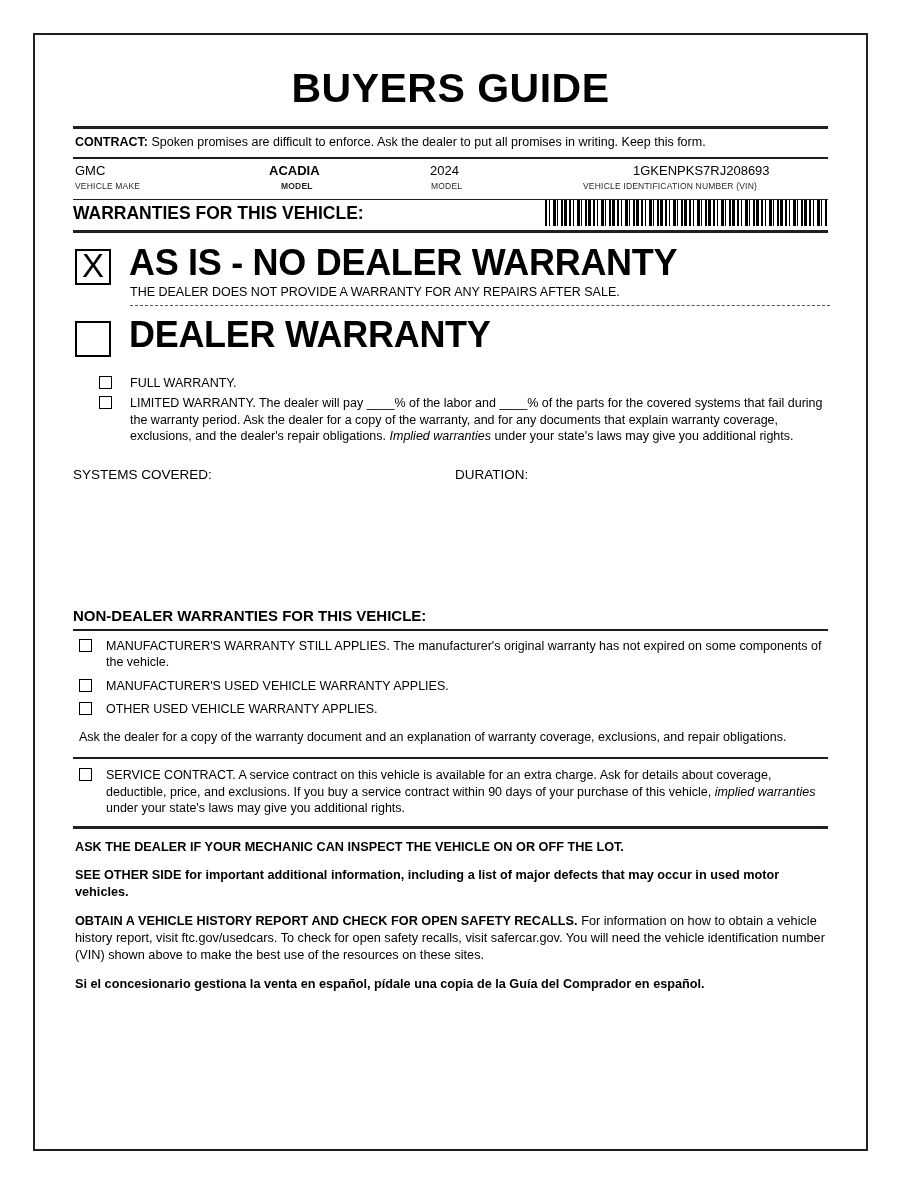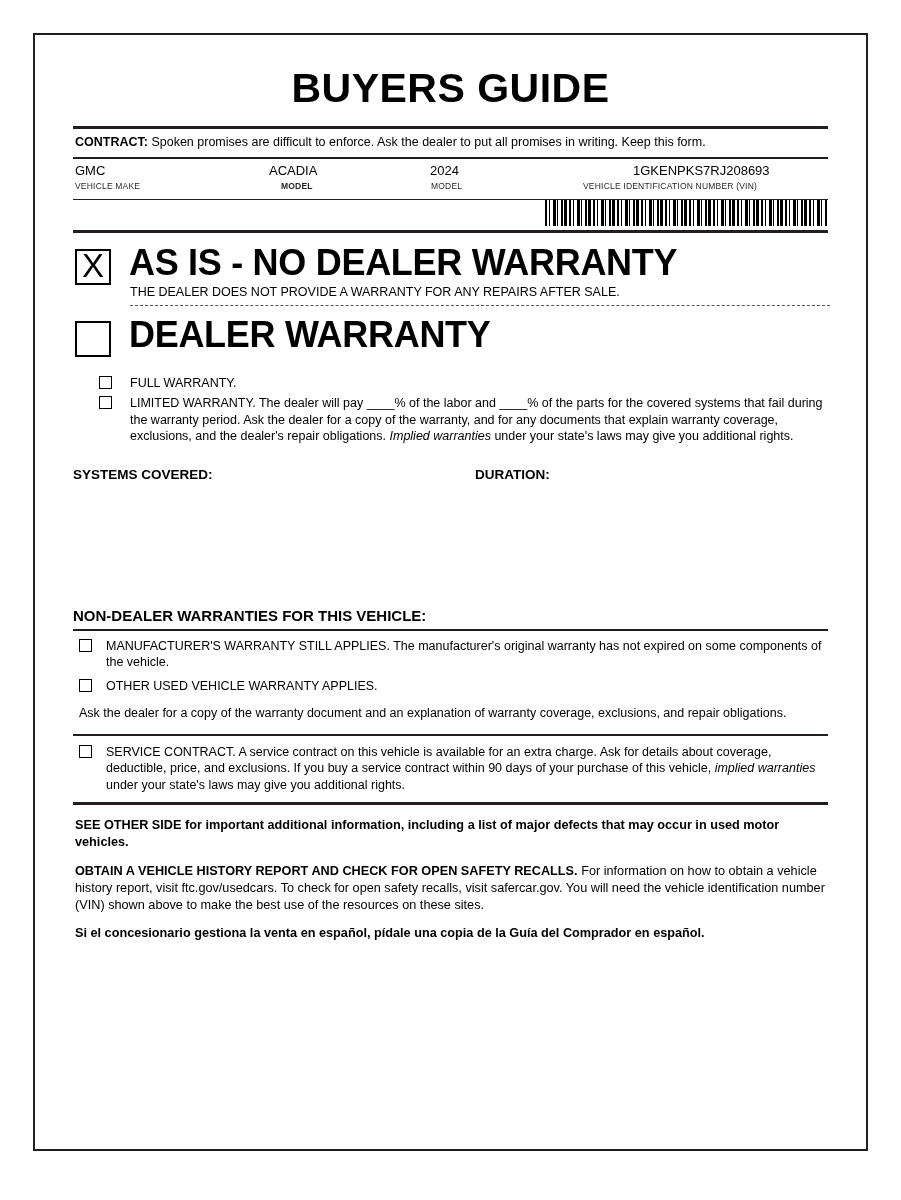--- a/index.html
+++ b/index.html
@@ -179,26 +179,26 @@
     height: 13px;
     border: 1.6px solid #000;
     box-sizing: border-box;
   }
   .opt-row i { font-style: italic; }
 
   .sysrow {
     position: relative;
     margin-top: 22px;
     font-size: 13.5px;
-    font-weight: bold;
+    font-weight: normal;
     height: 20px;
   }
   .sysrow .dur {
     position: absolute;
-    left: 402px;
+    left: 382px;
     top: 0;
   }
   .blankspace { height: 120px; }
 
   .nondealer-head {
     font-size: 15px;
     font-weight: bold;
     padding-bottom: 5px;
   }
   .nd-row {
@@ -253,33 +253,34 @@
       <b>CONTRACT:</b>
       <span>Spoken promises are difficult to enforce.  Ask the dealer to put all promises in writing.  Keep this form.</span>
     </div>
 
     <div class="rule-med"></div>
 
     <div class="vehicle">
       <div class="v-val" style="left:2px;">GMC</div>
       <div class="v-lab" style="left:2px;">VEHICLE MAKE</div>
 
-      <div class="v-val" style="left:196px;">ACADIA</div>
+      <div class="v-val" style="left:196px;font-weight:bold;">ACADIA</div>
       <div class="v-lab" style="left:208px;font-weight:bold;">MODEL</div>
 
       <div class="v-val" style="left:357px;">2024</div>
       <div class="v-lab" style="left:358px;">MODEL</div>
 
       <div class="v-val" style="left:560px;">1GKENPKS7RJ208693</div>
       <div class="v-lab" style="left:510px;">VEHICLE IDENTIFICATION NUMBER (VIN)</div>
     </div>
 
     <div class="rule-thin"></div>
 
     <div class="warr-head">
+      <div class="wh-text">WARRANTIES FOR THIS VEHICLE:</div>
       <div class="barcode"></div>
     </div>
 
     <div class="rule-thick"></div>
 
     <div class="asis-block">
       <div class="bigbox">X</div>
       <div class="bigtext">AS IS - NO DEALER WARRANTY</div>
       <div class="subtext">THE DEALER DOES NOT PROVIDE A WARRANTY FOR ANY REPAIRS AFTER SALE.</div>
       <div class="dashline"></div>
@@ -309,37 +310,41 @@
 
     <div class="nondealer-head">NON-DEALER WARRANTIES FOR THIS VEHICLE:</div>
     <div class="rule-med"></div>
 
     <div class="nd-row">
       <span class="nd-box"></span>
       <span>MANUFACTURER'S WARRANTY STILL APPLIES.  The manufacturer's original warranty has not expired on some components of the vehicle.</span>
     </div>
     <div class="nd-row">
       <span class="nd-box"></span>
+      <span>MANUFACTURER'S USED VEHICLE WARRANTY APPLIES.</span>
     </div>
     <div class="nd-row">
       <span class="nd-box"></span>
       <span>OTHER USED VEHICLE WARRANTY APPLIES.</span>
     </div>
 
     <div class="nd-plain">Ask the dealer for a copy of the warranty document and an explanation of warranty coverage, exclusions, and repair obligations.</div>
 
     <div class="rule-med"></div>
 
     <div class="svc-row">
       <span class="nd-box"></span>
       <span>SERVICE CONTRACT.  A service contract on this vehicle is available for an extra charge.  Ask for details about coverage, deductible, price, and exclusions.  If you buy a service contract within 90 days of your purchase of this vehicle, </span><i>implied warranties</i><span> under your state's laws may give you additional rights.</span>
     </div>
 
     <div class="rule-thick"></div>
 
+    <div class="foot-p foot-first">
+      <b>ASK THE DEALER IF YOUR MECHANIC CAN INSPECT THE VEHICLE ON OR OFF THE LOT.</b>
+    </div>
 
     <div class="foot-p">
       <b>SEE OTHER SIDE</b><b> for important additional information, including a list of major defects that may occur in used motor vehicles.</b>
     </div>
 
     <div class="foot-p">
       <b>OBTAIN A VEHICLE HISTORY REPORT AND CHECK FOR OPEN SAFETY RECALLS.</b><span>  For information on how to obtain a vehicle history report, visit ftc.gov/usedcars.  To check for open safety recalls, visit safercar.gov.  You will need the vehicle identification number (VIN) shown above to make the best use of the resources on these sites.</span>
     </div>
 
     <div class="foot-p">

